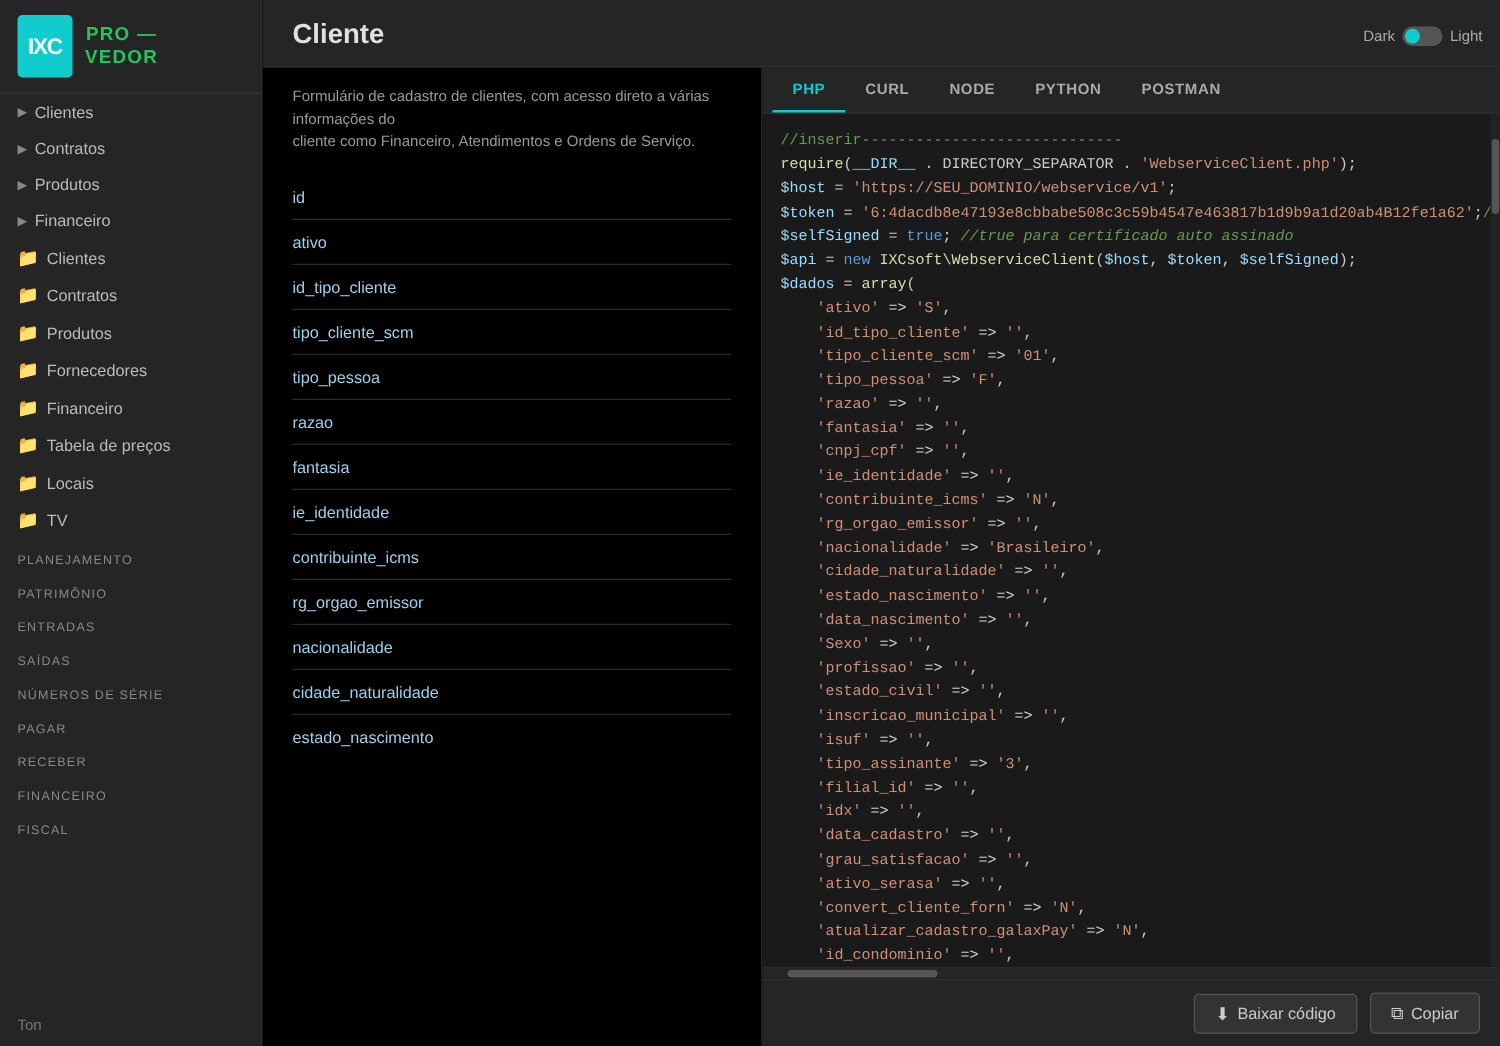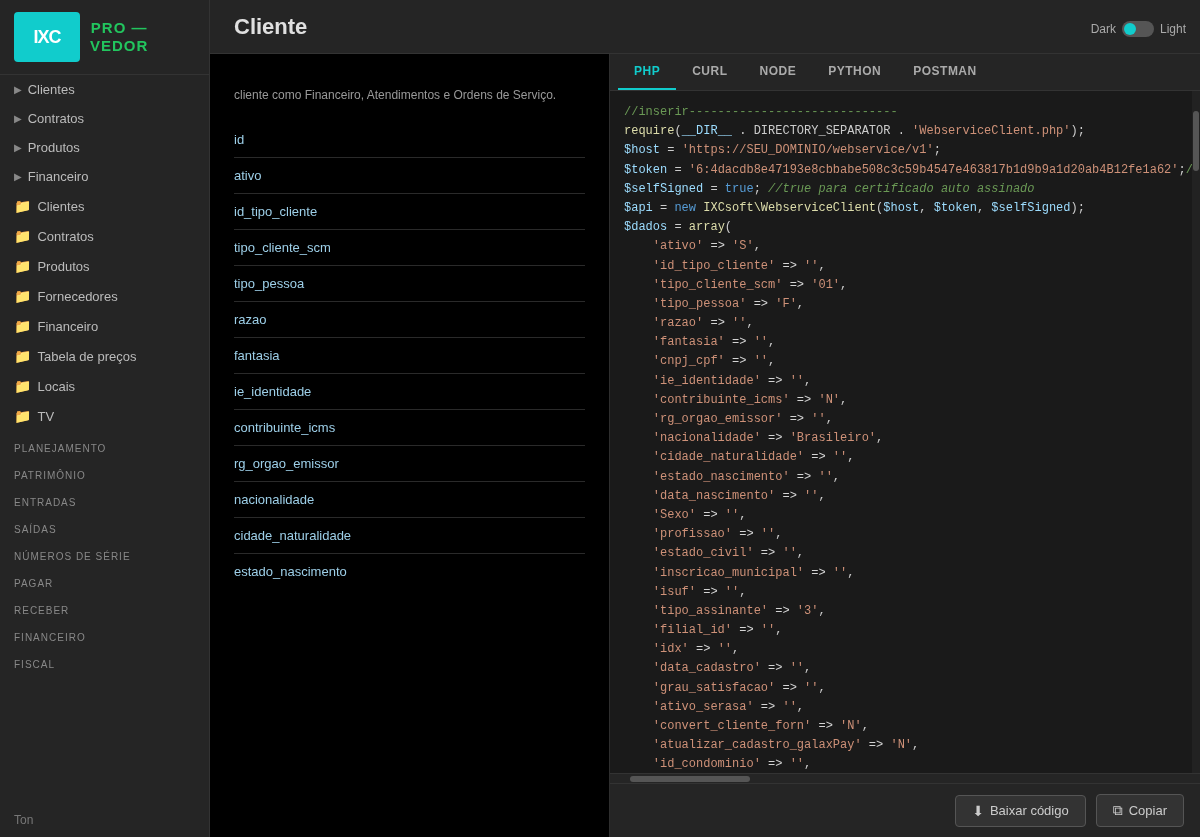--- a/index.html
+++ b/index.html
@@ -1,21 +1,21 @@
 <!DOCTYPE html>
 <html><head>
   <meta charset="utf-8">
   <style>
     * { box-sizing: border-box; margin: 0; padding: 0; }
     body { font-family: 'Segoe UI', Arial, sans-serif; background: #1e1e1e; color: #ccc; display: flex; height: 837px; overflow: hidden; font-size: 13px; }
 
     
     .sidebar { width: 210px; min-width: 210px; background: #252525; display: flex; flex-direction: column; height: 100%; overflow-y: auto; border-right: 1px solid #333; }
     .sidebar-logo { display: flex; align-items: center; padding: 12px 14px; background: #252525; border-bottom: 1px solid #333; gap: 10px; }
-    .logo-box { background: #1cc; width: 66px; height: 50px; display: flex; align-items: center; justify-content: center; border-radius: 4px; }
+    .logo-box { background: #1cc; width: 44px; height: 50px; display: flex; align-items: center; justify-content: center; border-radius: 4px; }
     .logo-box span { color: #fff; font-weight: 900; font-size: 18px; letter-spacing: -1px; }
     .logo-text { color: #22c55e; font-size: 15px; font-weight: 700; line-height: 1.2; text-align: center; }
     .logo-text span { display: block; letter-spacing: 1px; }
 
     .sidebar-section-label { font-size: 10px; color: #888; letter-spacing: 1px; padding: 12px 14px 4px; text-transform: uppercase; }
 
     .sidebar-item { display: flex; align-items: center; padding: 7px 14px; cursor: pointer; color: #bbb; font-size: 13px; gap: 6px; }
     .sidebar-item.expandable > .chevron { font-size: 10px; color: #888; }
     .sidebar-item .icon-folder { font-size: 14px; }
 
@@ -168,21 +168,21 @@
 
 <div class="main">
   <div class="topbar">
     <h1 class="page-title">Cliente</h1>
   </div>
 
   <div class="content-area">
 
     <div class="fields-panel">
       <div class="fields-description">
-        <br>
+        <span>Formulário de cadastro de clientes, com acesso direto a várias informações do</span><br>
         <span>cliente como Financeiro, Atendimentos e Ordens de Serviço.</span>
       </div>
 
       <div class="field-item">id</div>
       <div class="field-item">ativo</div>
       <div class="field-item">id_tipo_cliente</div>
       <div class="field-item">tipo_cliente_scm</div>
       <div class="field-item">tipo_pessoa</div>
       <div class="field-item">razao</div>
       <div class="field-item">fantasia</div>

